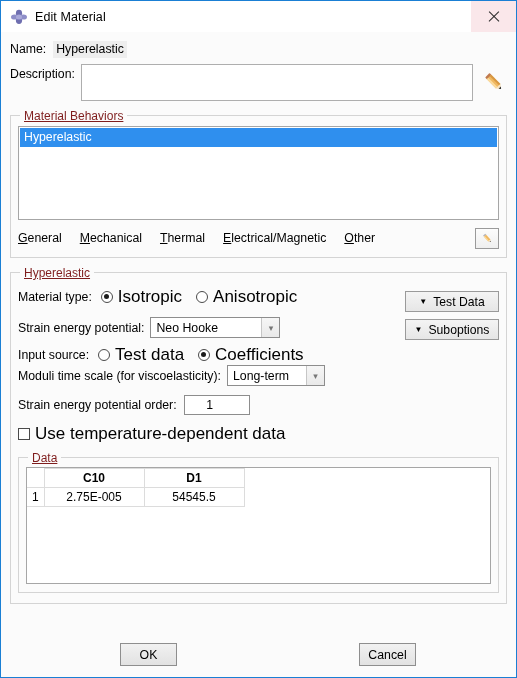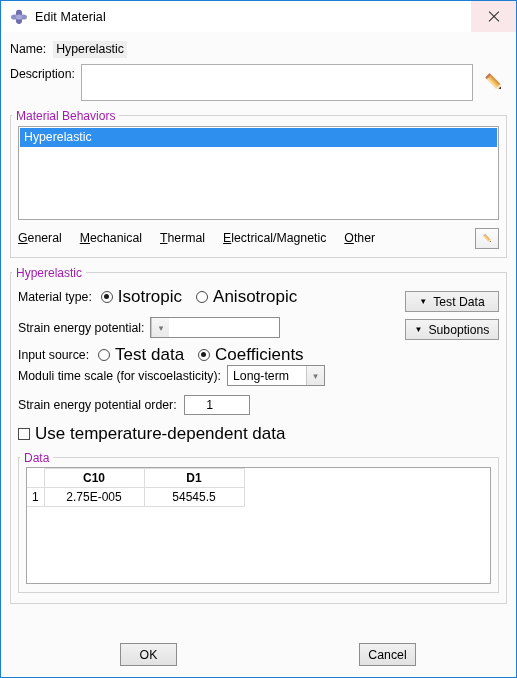--- a/index.html
+++ b/index.html
@@ -126,25 +126,26 @@
   .group {
     position: relative;
     border: 1px solid #d4d4d4;
     margin-top: 14px;
     padding: 10px 7px 8px 7px;
     box-sizing: border-box;
   }
   .group > .group-title {
     position: absolute;
     top: -7px;
-    left: 1px;
+    left: 9px;
     background: #fbfbfb;
     padding: 0 4px;
     font-size: 12px;
-    color: #a21caf;
+    color: #7f1d1d;
+    text-decoration: underline;
   }
 
   
   .behaviors-list {
     border: 1px solid #a6a6a6;
     background: #ffffff;
     height: 94px;
     box-sizing: border-box;
     padding: 1px;
   }
@@ -417,20 +418,21 @@
         <span style="width:9px"></span>
         <span class="radio on"></span>
         <span class="radio-label">Isotropic</span>
         <span class="radio"></span>
         <span class="radio-label">Anisotropic</span>
       </div>
 
       <div class="row" style="margin-top:10px">
         <span class="lbl">Strain energy potential:</span>
         <div class="combo combo-sep">
+          <span class="combo-value">Neo Hooke</span>
           <span class="combo-arrow">▾</span>
         </div>
       </div>
 
       <div class="row" style="margin-top:7px">
         <span class="lbl">Input source:</span>
         <span style="width:9px"></span>
         <span class="radio"></span>
         <span class="radio-label">Test data</span>
         <span class="radio on"></span>

